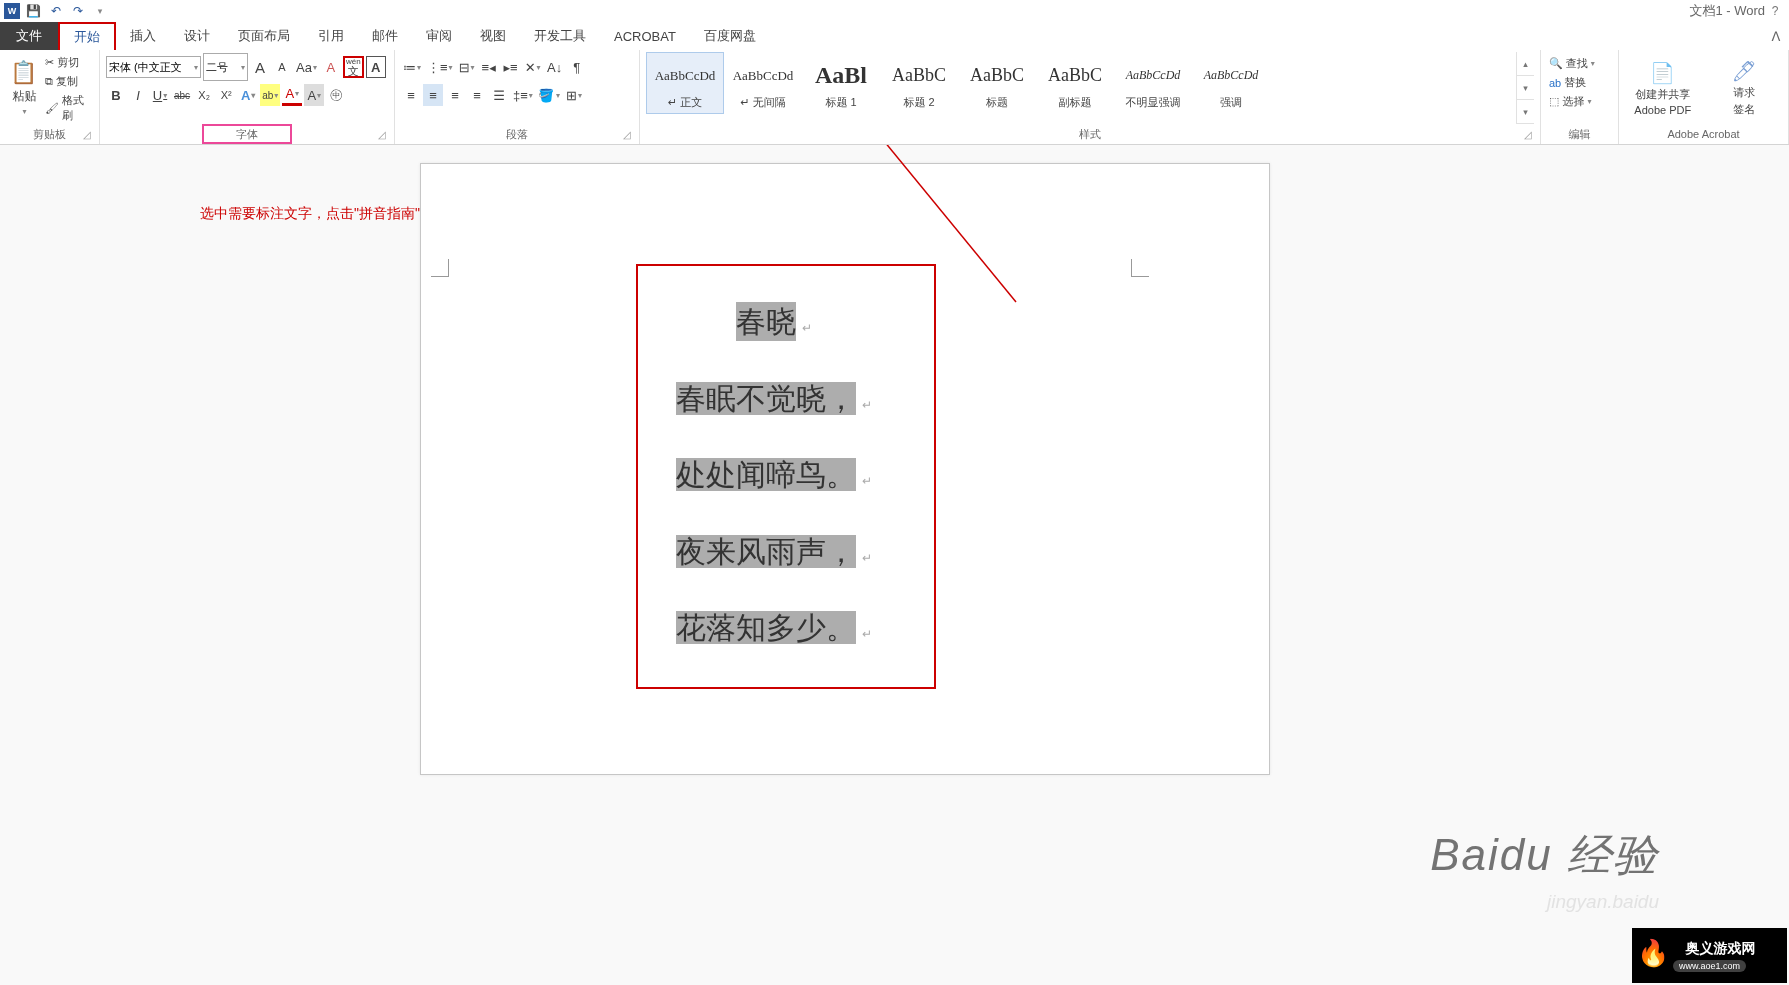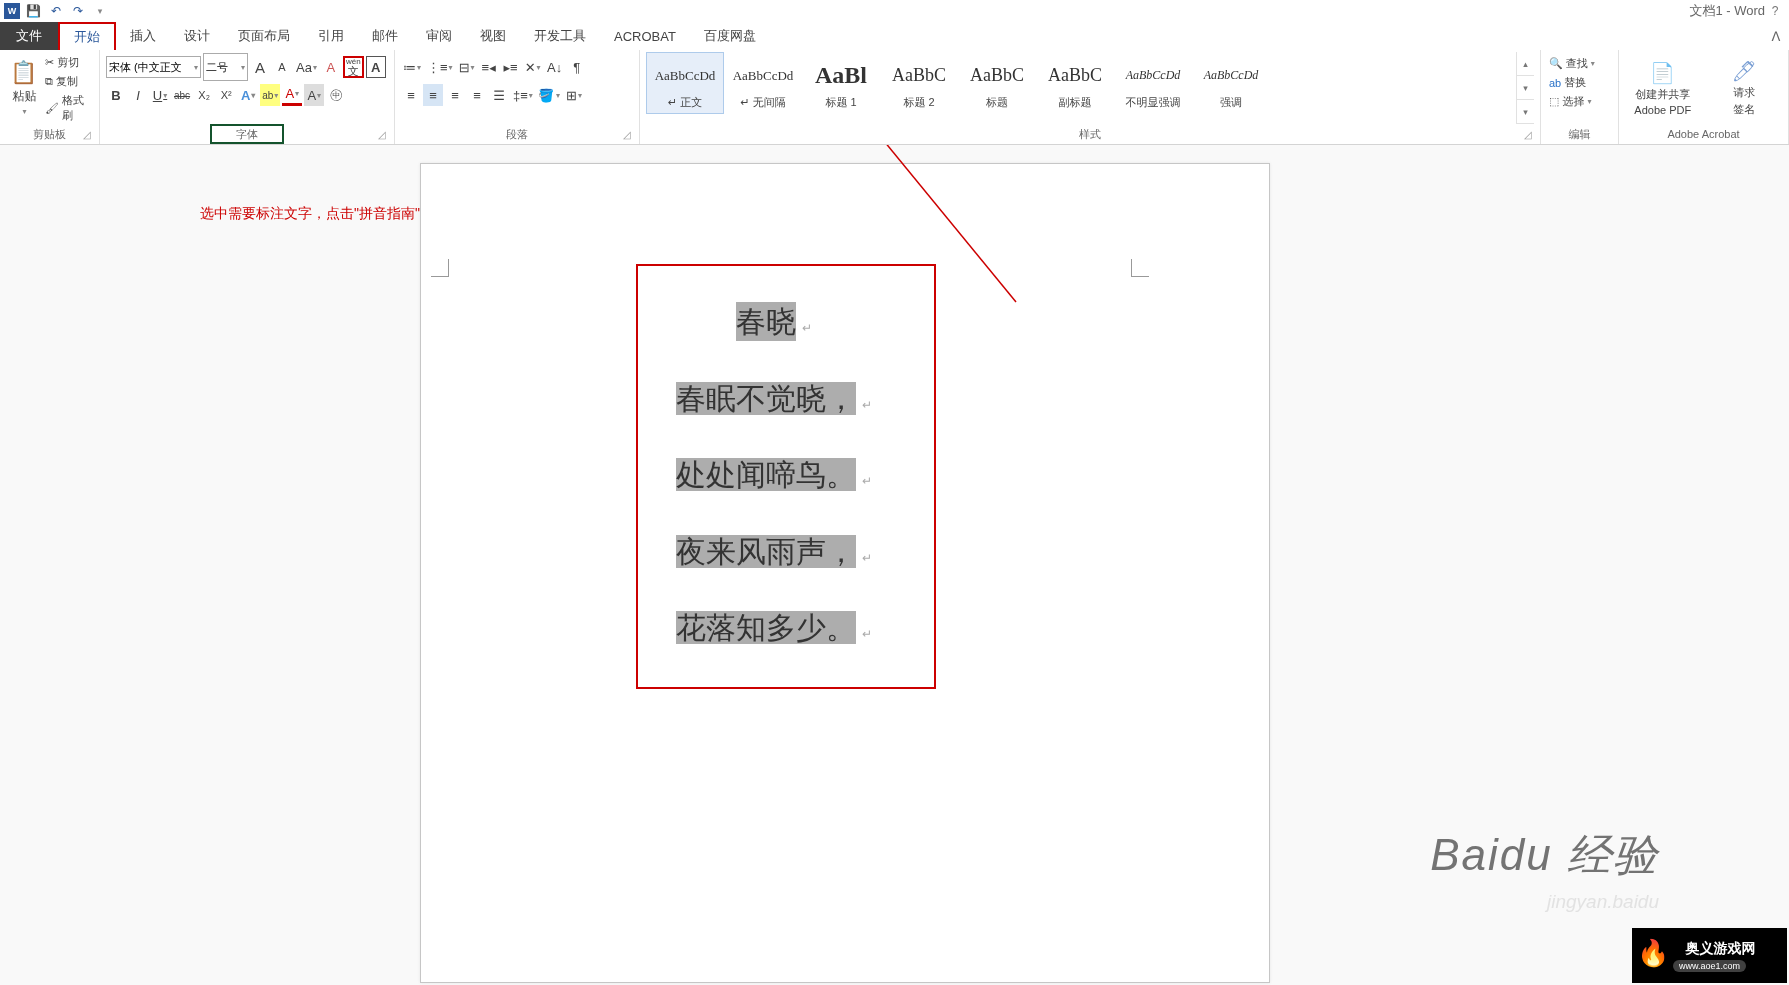--- a/index.html
+++ b/index.html
@@ -30,39 +30,39 @@
 
 .font-group { width: 295px; }
 .font-row { display:flex; align-items:center; gap:2px; height:26px; }
 .font-name-box { width:95px; height:22px; border:1px solid #ababab; font-size:11px; padding:0 2px; background:#fff; display:flex; align-items:center; justify-content:space-between; cursor:pointer;}
 .font-size-box { width:45px; height:28px; border:1px solid #ababab; font-size:11px; padding:0 2px; background:#fff; display:flex; align-items:center; justify-content:space-between; cursor:pointer;}
 .rbn-btn { min-width:20px; height:22px; display:flex; align-items:center; justify-content:center; font-size:13px; color:#444; cursor:pointer; padding:0 2px;}
 .rbn-btn.small { font-size:11px; }
 .rbn-btn.dropdown::after { content:"▾"; font-size:8px; margin-left:1px; color:#888;}
 .pinyin-btn { border:2px solid #c00; padding:0 1px; }
 .char-border-btn { border:1px solid #555; padding:0 3px; font-weight:bold;}
-.font-group .group-label { border:2px solid #14532d; width:74px; margin:0 auto; }
+.font-group .group-label { border:2px solid #ec4899; width:90px; margin:0 auto; }
 
 .para-group { width:245px; }
 .styles-group { flex:1; min-width:620px;}
 .styles-scroll { display:flex; gap:0; flex:1; overflow:hidden;}
 .style-item { width:78px; height:62px; display:flex; flex-direction:column; align-items:center; justify-content:center; cursor:pointer; border:1px solid transparent;}
 .style-item.active { border:1px solid #aecbeb; background:#e6eef9;}
 .style-preview { font-family: "Times New Roman", SimSun; color:#333; height:38px; display:flex; align-items:center;}
 .style-name { font-size:11px; color:#444; }
 .styles-nav { width:18px; display:flex; flex-direction:column; border-left:1px solid #e1e1e1;}
 .styles-nav div { flex:1; display:flex; align-items:center; justify-content:center; font-size:9px; color:#777; cursor:pointer; border-bottom:1px solid #e1e1e1;}
 
 .edit-group { width:78px;}
 .edit-item { display:flex; align-items:center; gap:3px; font-size:11px; color:#444; cursor:pointer; padding:2px;}
 .acrobat-group { width:88px;}
 .big-btn { display:flex; flex-direction:column; align-items:center; justify-content:center; gap:2px; font-size:11px; color:#444; cursor:pointer; width:100%; text-align:center;}
 
 .doc-area { height: calc(985px - 22px - 28px - 95px); background:#f9f9f9; position:relative; overflow:hidden;}
-.page { position:absolute; left:420px; top:18px; width:850px; height:820px; background:#fff; border:1px solid #c6c6c6; box-shadow:0 0 3px rgba(0,0,0,0.08);}
+.page { position:absolute; left:420px; top:18px; width:850px; height:612px; background:#fff; border:1px solid #c6c6c6; box-shadow:0 0 3px rgba(0,0,0,0.08);}
 .page-corner { position:absolute; width:18px; height:18px;}
 .page-corner.tl { top:95px; left:10px; border-bottom:1px solid #999; border-right:1px solid #999;}
 .page-corner.tr { top:95px; right:120px; border-bottom:1px solid #999; border-left:1px solid #999;}
 
 .annotation { position:absolute; left:200px; top:60px; color:#c00; font-size:14px; }
 .arrow-svg { position:absolute; left:385px; top:-122px; pointer-events:none;}
 
 .highlight-box { position:absolute; left:215px; top:100px; width:300px; height:425px; border:2px solid #c00;}
 .poem { position:absolute; left:255px; top:120px; text-align:center; font-family:"SimSun"; font-size:30px; line-height:2.55; color:#333;}
 .poem .sel { background:#adadad;}

